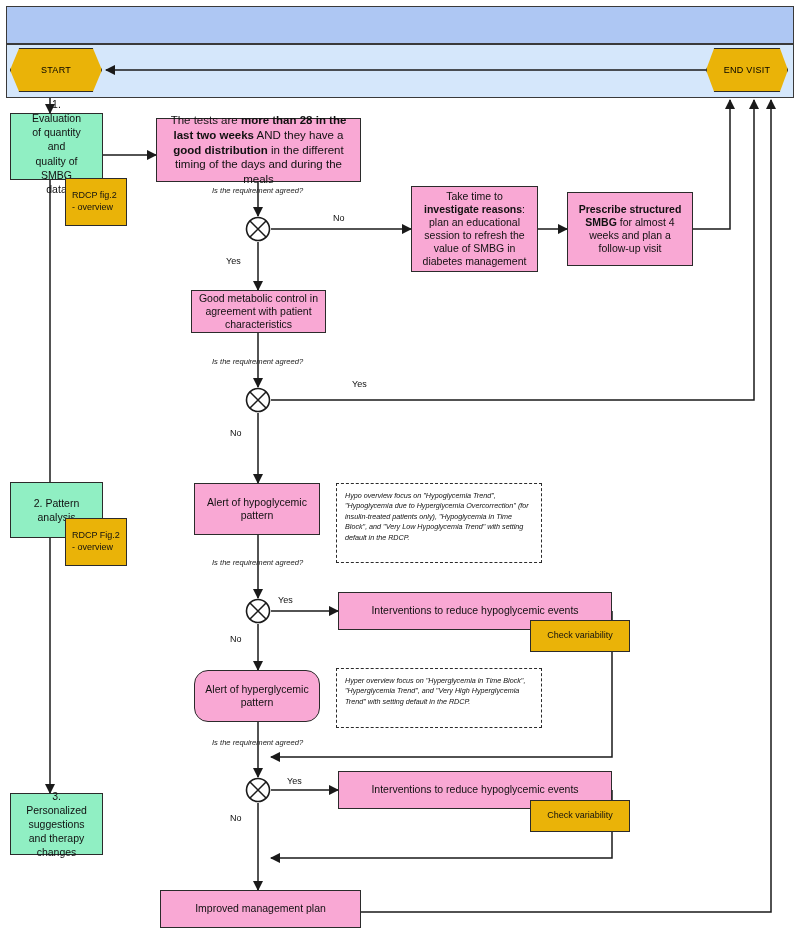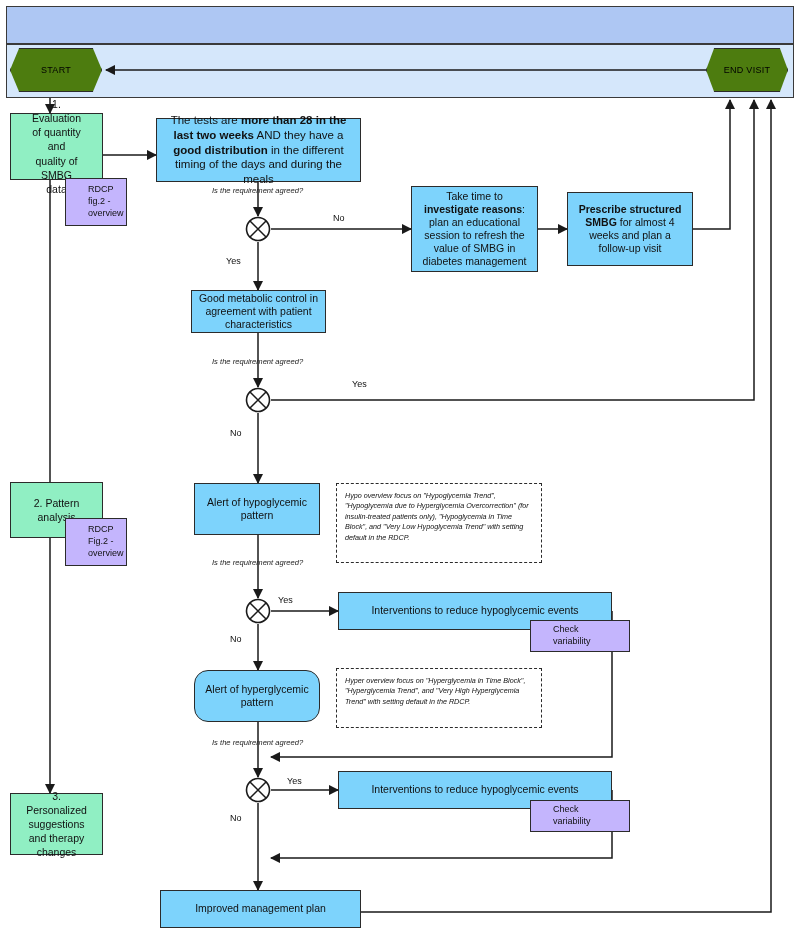--- a/index.html
+++ b/index.html
@@ -9,30 +9,30 @@
   svg#wires{position:absolute;left:0;top:0;width:800px;height:934px;overflow:visible;}
 
   
   .band{position:absolute;box-sizing:border-box;border:1.5px solid #3a3a3a;}
   .band-top{background:#aec7f3;}
   .band-bottom{background:#d5e7fb;}
 
   
   .node{position:absolute;box-sizing:border-box;display:flex;align-items:center;
         justify-content:center;text-align:center;color:#111;z-index:3;}
-  .proc{border:1.6px solid #2b2b2b;background:#7dd3fc;font-size:10.5px;line-height:1.25;
+  .proc{border:1.6px solid #2b2b2b;background:#f9a8d4;font-size:10.5px;line-height:1.25;
         padding:1px 6px;}
   .proc.bigtxt{font-size:11.5px;line-height:1.3;}
   .phase{border:1.6px solid #2b2b2b;background:#90efc3;font-size:10.5px;line-height:1.35;
          padding:3px 21px;}
-  .hex{display:flex;align-items:center;justify-content:center;background:#4d7c0f;
+  .hex{display:flex;align-items:center;justify-content:center;background:#eab308;
        border:1.6px solid #2b2b2b;font-size:9px;letter-spacing:.3px;
        clip-path:polygon(10% 0,90% 0,100% 50%,90% 100%,10% 100%,0 50%);}
-  .note{border:1.4px solid #2b2b2b;background:#c4b5fd;font-size:9px;line-height:1.3;
-        text-align:left;justify-content:flex-start;padding:4px 22px;z-index:4;}
+  .note{border:1.4px solid #2b2b2b;background:#eab308;font-size:9px;line-height:1.3;
+        text-align:left;justify-content:flex-start;padding:4px 6px;z-index:4;}
   .annot{border:1.5px dashed #2b2b2b;background:#ffffff;font-size:7.2px;line-height:1.45;
          font-style:italic;text-align:left;justify-content:flex-start;align-items:flex-start;
          padding:7px 8px;color:#111;}
   .lbl{position:absolute;font-size:9px;color:#111;z-index:5;white-space:nowrap;}
   .qlbl{position:absolute;font-size:7.6px;font-style:italic;color:#222;z-index:5;white-space:nowrap;}
   .gate{position:absolute;width:26px;height:26px;z-index:4;}
   b{font-weight:bold;}
 </style>
 </head>
 <body>

